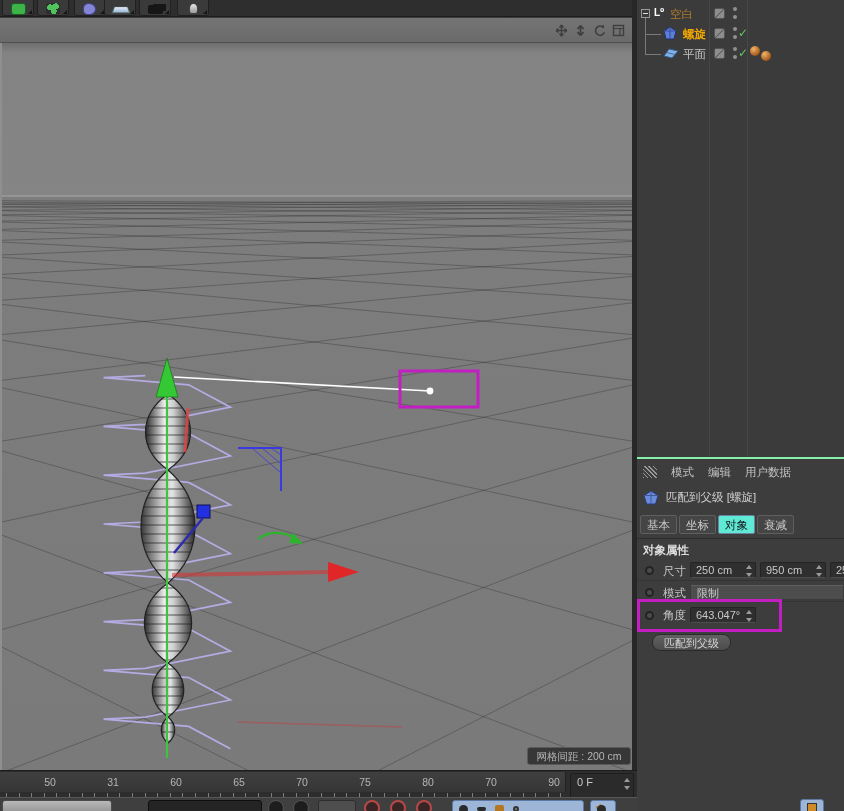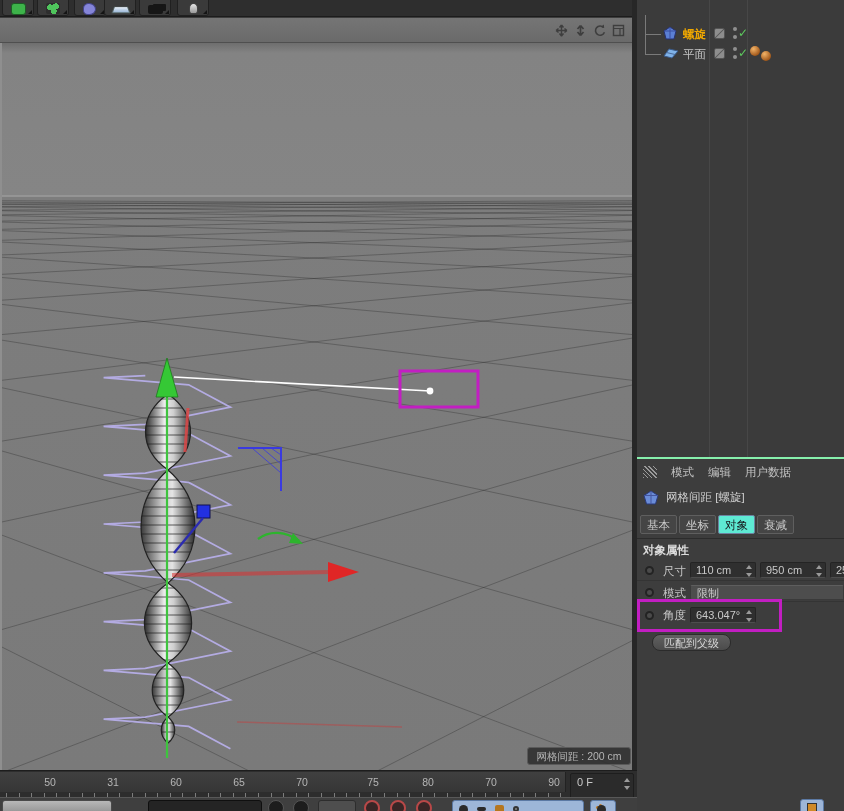--- a/index.html
+++ b/index.html
@@ -266,20 +266,29 @@
 
   <div id="right-panel">
 
     <div id="om">
       <div class="om-col" style="left:72px"></div>
       <div class="om-col" style="left:110px"></div>
       <div class="tline" style="left:8px;top:15px;width:1px;height:39px"></div>
       <div class="tline" style="left:8px;top:34px;width:16px;height:1px"></div>
       <div class="tline" style="left:8px;top:54px;width:16px;height:1px"></div>
 
+      <div class="om-row" style="top:4px">
+        <div class="treebox">
+            <i></i>
+          </div>
+        <span class="lbl" style="left:17px;color:#fff;font-weight:bold;font-size:10px">L⁰</span>
+        <span class="lbl" style="left:33px;color:#b07b28">空白</span>
+        <span class="lswatch"></span>
+        <span class="vdots"><i style="top:3px"></i><i style="top:11px"></i></span>
+      </div>
 
       <div class="om-row" style="top:24px">
         <svg class="lbl" style="left:26px;top:2px" width="14" height="14">
             <polygon points="7,1 13,5 11,13 3,13 1,5" fill="#5b7fd4" stroke="#26306e"></polygon>
             <path d="M7 1 L7 13 M1 5 L13 5" stroke="#3a4fa0" stroke-width="1" fill="none"></path>
           </svg>
         <span class="lbl" style="left:46px;color:#f0a800;font-weight:bold">螺旋</span>
         <span class="lswatch"></span>
         <span class="vdots"><i style="top:3px"></i><i style="top:11px"></i></span>
         <span class="check">✓</span>
@@ -305,37 +314,37 @@
         <span>模式</span>
         <span>编辑</span>
         <span>用户数据</span>
       </div>
 
       <div id="am-objheader">
         <svg width="16" height="15">
             <polygon points="8,1 15,5.5 12.5,14 3.5,14 1,5.5" fill="#6a8cd8" stroke="#2a3a7a"></polygon>
             <path d="M8 1 L8 14 M1 5.5 L15 5.5" stroke="#44569f" fill="none"></path>
           </svg>
-        <span>网格间距 [螺旋]</span>
+        <span>匹配到父级 [螺旋]</span>
       </div>
 
       <div id="am-tabs">
         <div class="tab">基本</div>
         <div class="tab">坐标</div>
         <div class="tab active">对象</div>
         <div class="tab">衰减</div>
       </div>
 
       <div id="am-sep"></div>
       <div id="am-sect">对象属性</div>
 
       <div class="arow" style="top:102px">
         <span class="acirc"></span>
         <span class="albl">尺寸</span>
-        <div class="afield" style="left:53px"><span>110 cm</span><span class="stepper">
+        <div class="afield" style="left:53px"><span>250 cm</span><span class="stepper">
               <b></b>
               <i></i>
             </span></div>
         <div class="afield" style="left:123px"><span>950 cm</span><span class="stepper">
               <b></b>
               <i></i>
             </span></div>
         <div class="afield" style="left:193px"><span>25</span></div>
       </div>
 
@@ -364,21 +373,21 @@
     </div>
   </div>
 
   <div id="timeline">
     <div id="ruler">
         <span class="tick-num" style="left: 50px;">50</span>
         <span class="tick-num" style="left: 113px;">31</span>
         <span class="tick-num" style="left: 176px;">60</span>
         <span class="tick-num" style="left: 239px;">65</span>
         <span class="tick-num" style="left: 302px;">70</span>
-        <span class="tick-num" style="left: 365px; margin-left: 8px;">75</span>
+        <span class="tick-num" style="left: 365px;">75</span>
         <span class="tick-num" style="left: 428px;">80</span>
         <span class="tick-num" style="left: 491px;">70</span>
         <span class="tick-num" style="left: 554px;">90</span>
       </div>
     <div id="fticks">
         <div class="ftick" style="left: 6px;"></div>
         <div class="ftick" style="left: 18.6px;"></div>
         <div class="ftick" style="left: 31.2px;"></div>
         <div class="ftick" style="left: 43.8px;"></div>
         <div class="ftick" style="left: 56.4px;"></div>

